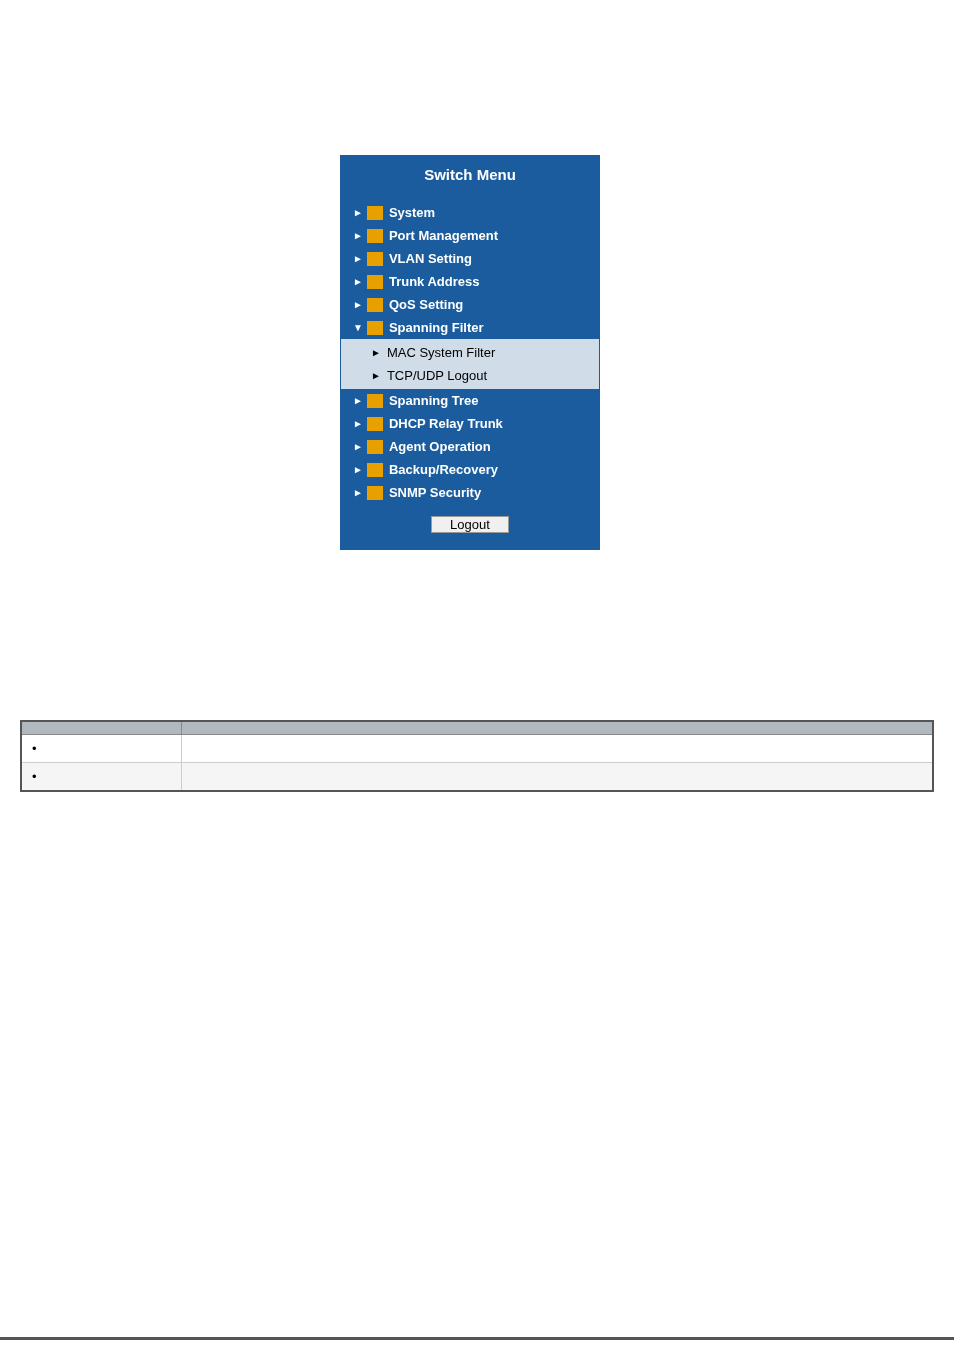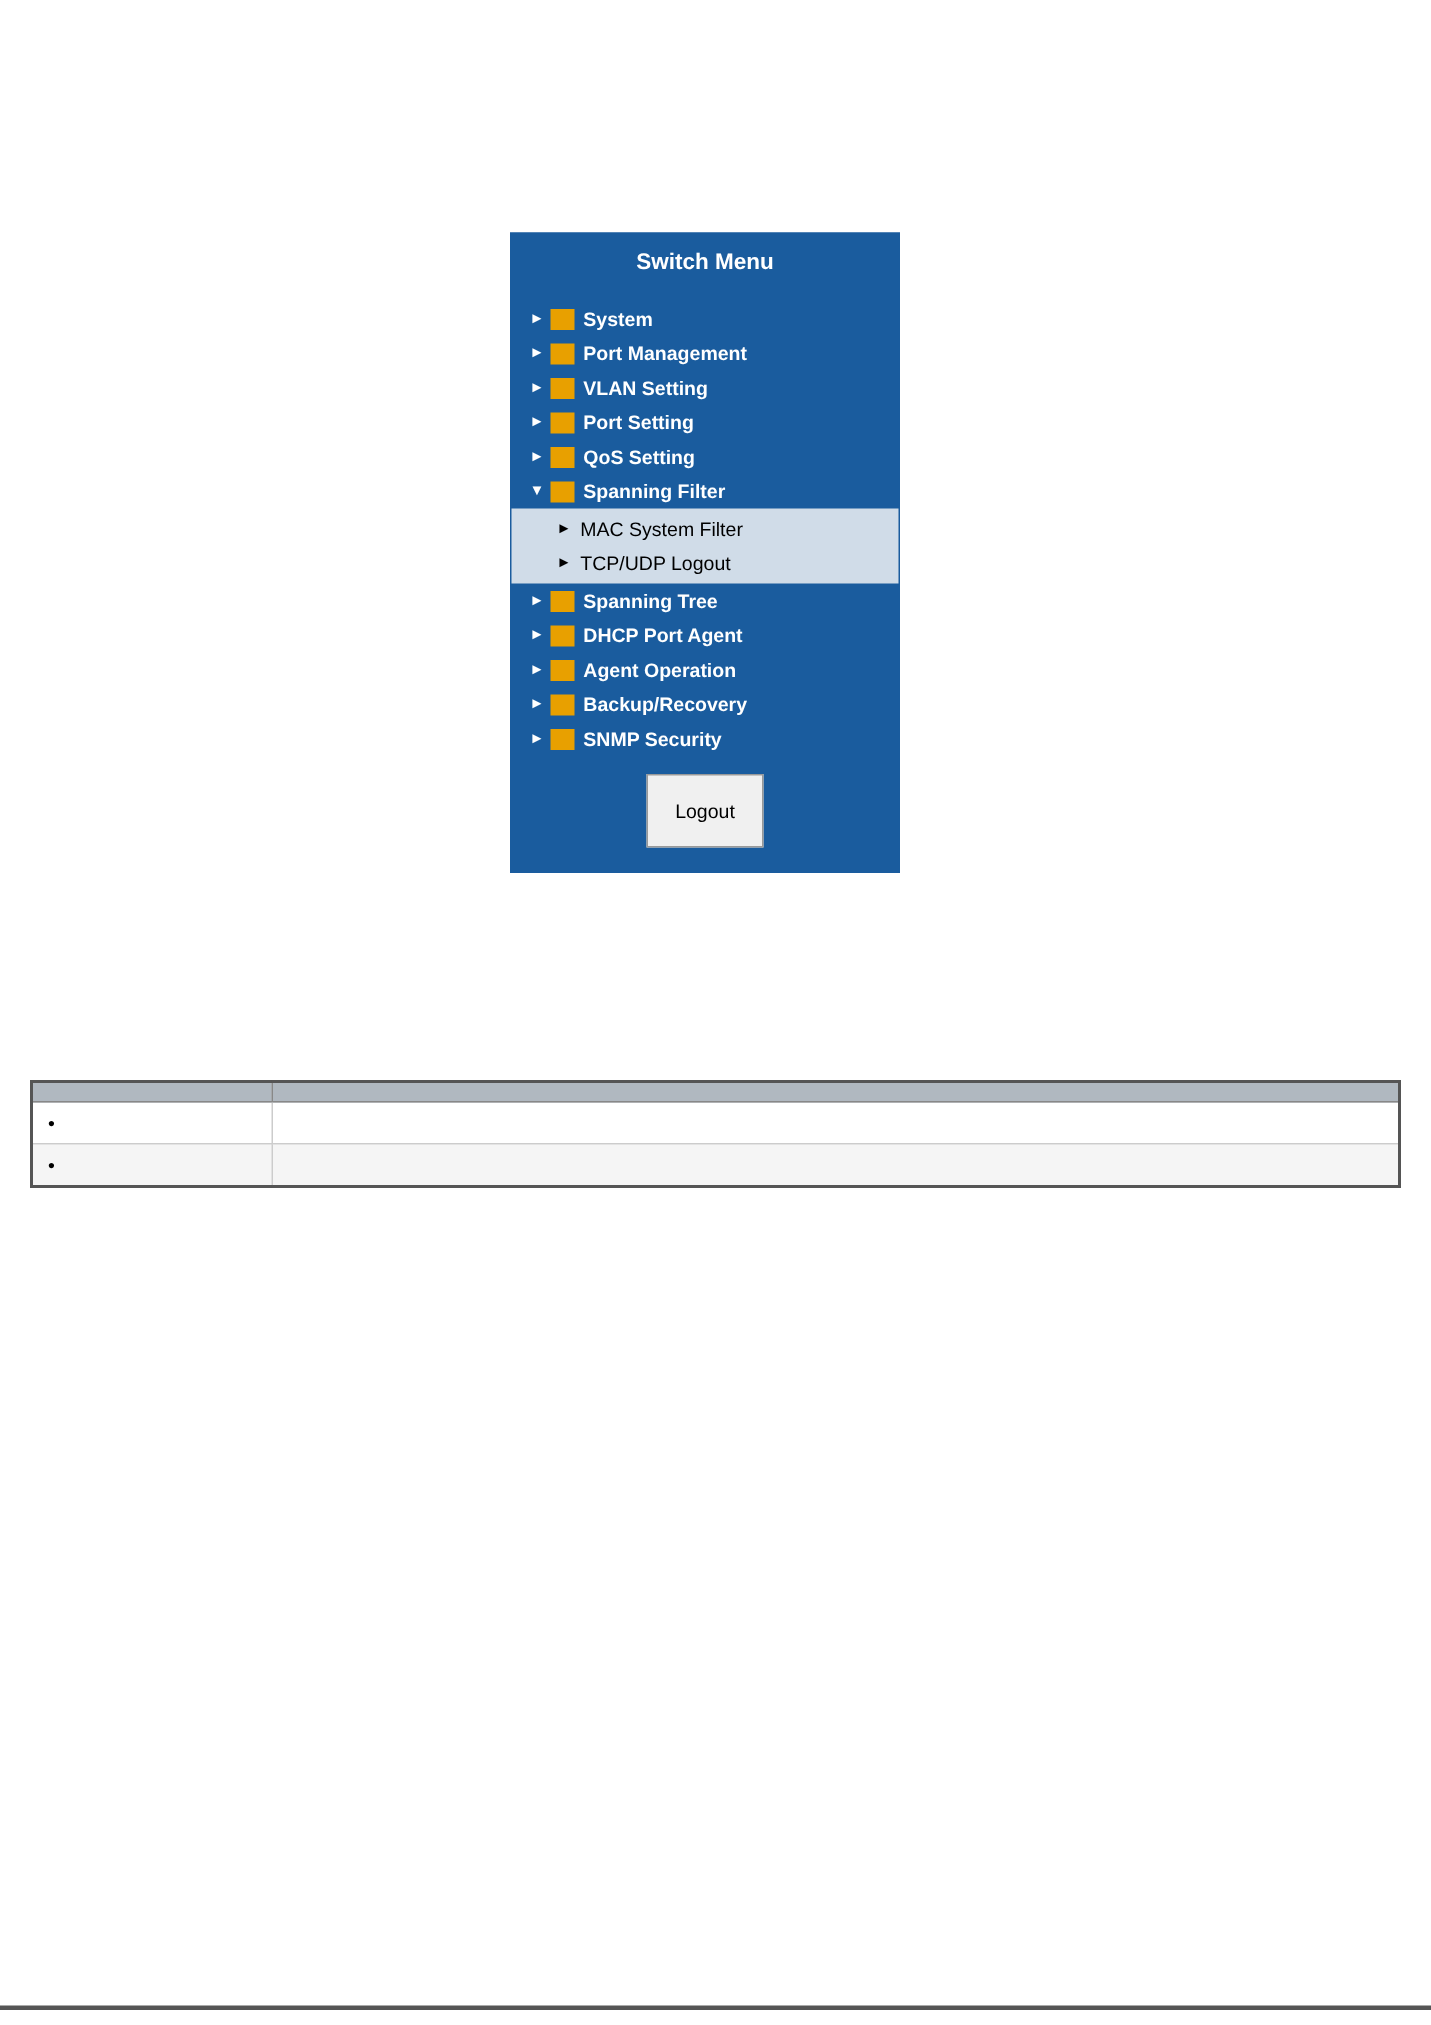--- a/index.html
+++ b/index.html
@@ -89,21 +89,21 @@
 
     
     .logout-wrapper {
       display: flex;
       justify-content: center;
       margin-top: 12px;
     }
     .logout-btn {
       background: #f0f0f0;
       border: 1px solid #999;
-      padding: 16px 18px;
+      padding: 0 18px;
       cursor: pointer;
       font-size: 13px;
       color: #000;
     }
 
     
     .table-section {
       position: absolute;
       top: 720px;
       left: 20px;
@@ -169,21 +169,21 @@
 
       <div class="menu-item">
         <span class="arrow">►</span>
         <span class="icon-box"></span>
         <span>VLAN Setting</span>
       </div>
 
       <div class="menu-item">
         <span class="arrow">►</span>
         <span class="icon-box"></span>
-        <span>Port Setting</span>
+        <span>Trunk Address</span>
       </div>
 
       <div class="menu-item">
         <span class="arrow">►</span>
         <span class="icon-box"></span>
         <span>QoS Setting</span>
       </div>
 
       <div class="menu-item expanded">
         <span class="arrow down">▼</span>
@@ -204,21 +204,21 @@
 
       <div class="menu-item">
         <span class="arrow">►</span>
         <span class="icon-box"></span>
         <span>Spanning Tree</span>
       </div>
 
       <div class="menu-item">
         <span class="arrow">►</span>
         <span class="icon-box"></span>
-        <span>DHCP Port Agent</span>
+        <span>DHCP Relay Trunk</span>
       </div>
 
       <div class="menu-item">
         <span class="arrow">►</span>
         <span class="icon-box"></span>
         <span>Agent Operation</span>
       </div>
 
       <div class="menu-item">
         <span class="arrow">►</span>

